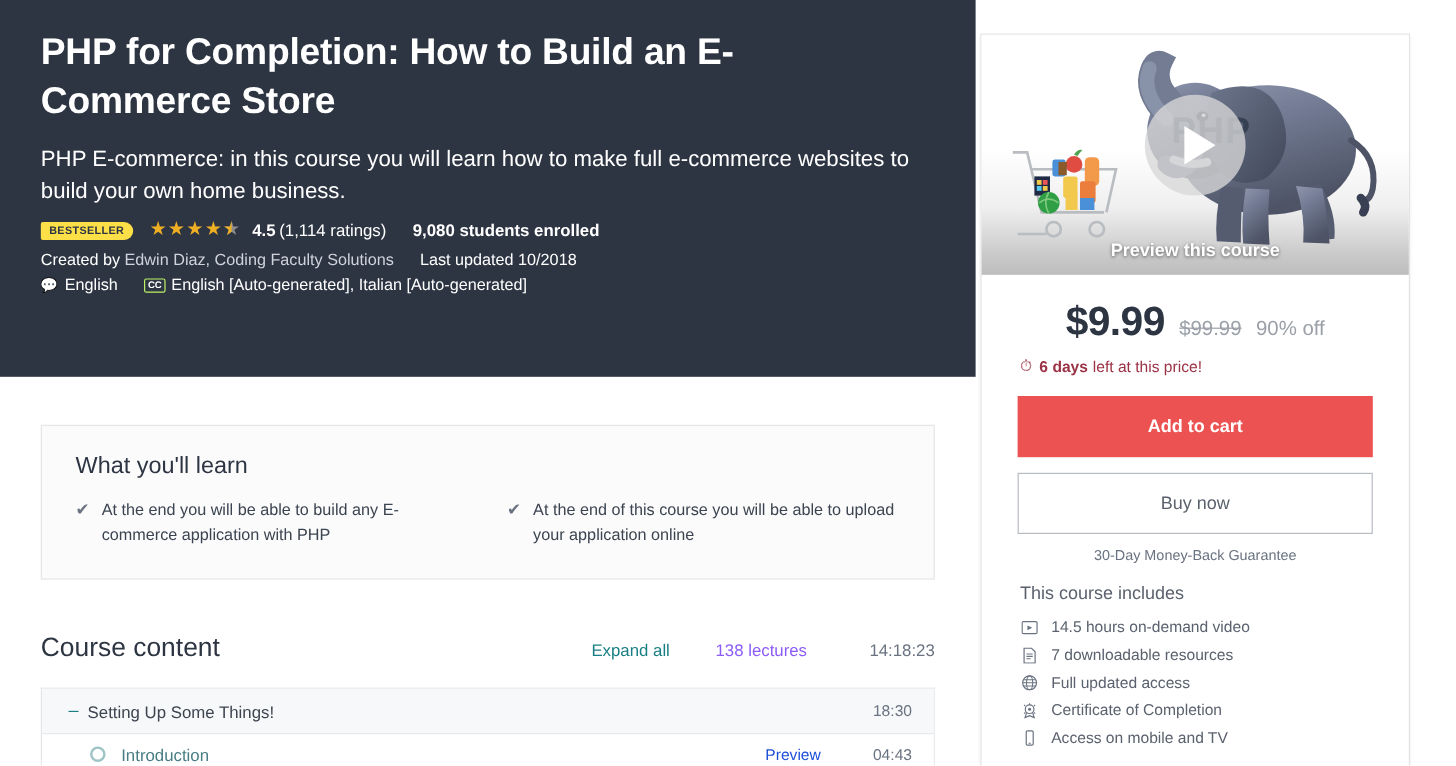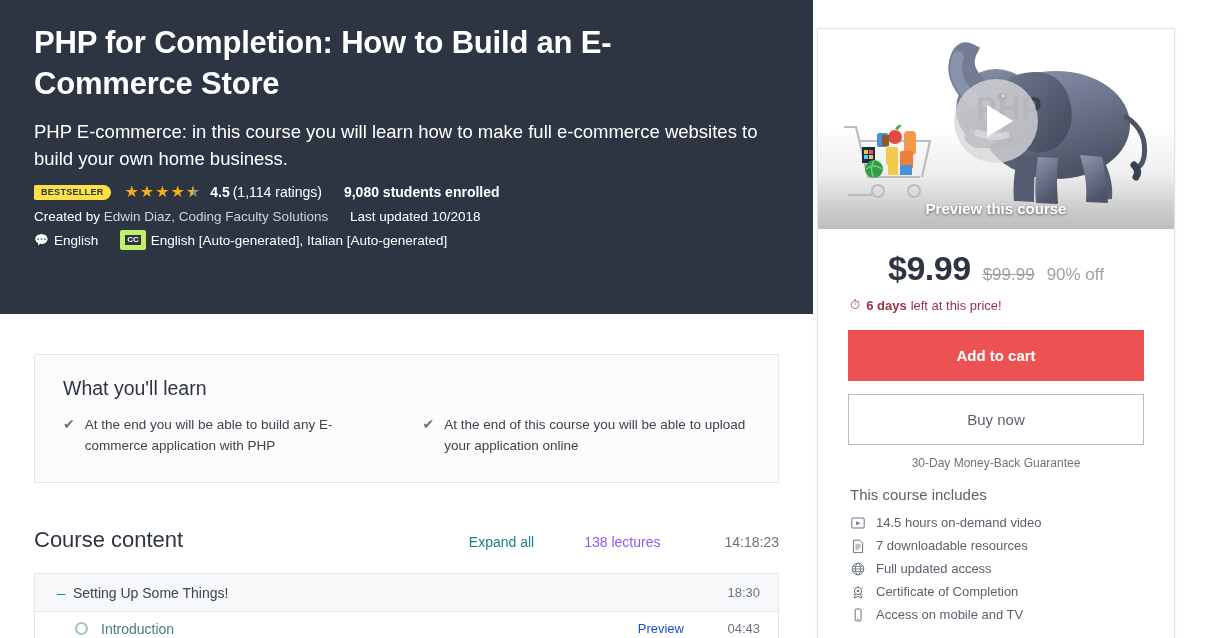--- a/index.html
+++ b/index.html
@@ -68,21 +68,21 @@
   .rating-count { color:#ffffff; font-size:14px; }
   .students { color:#ffffff; font-size:14px; font-weight:bold; margin-left:22px; }
 
   .meta-row2 { font-size:13.5px; color:#ffffff; margin-bottom:6px; }
   .meta-row2 .author-link { color:#CFD3DB; }
   .meta-row2 .updated { margin-left: 18px; }
 
   .meta-row3 { font-size:13.5px; color:#ffffff; display:flex; align-items:center; }
   .ic-globe { margin-right:5px; font-size:12px; display:inline-block; }
   .cc-box {
-    display:inline-block; border:5px solid #bef264; border-radius:2px;
+    display:inline-block; border:1px solid #bef264; border-radius:2px;
     font-size:8px; font-weight:bold; padding:1px 2px; line-height:1;
     margin: 0 5px 0 22px; vertical-align: middle;
   }
 
   
   .content { position:absolute; left:0; top:314px; width:813px; }
 
   .learn-box {
     margin: 40px 34px 0 34px;
     border: 1px solid #e5e6e8;
@@ -100,21 +100,21 @@
   .chk { color:#6a7381; font-size:14px; line-height:20px; flex:0 0 auto; }
   .learn-item-text {
     font-size: 13.5px; line-height: 21px; color:#3c4450; max-width: 310px;
   }
 
   .cc-header {
     margin: 44px 34px 0 34px;
     display:flex; align-items:baseline;
   }
   .cc-title { font-size: 22px; color:#2D3442; font-weight:normal; }
-  .cc-right { margin-left:auto; display:flex; align-items:flex-start;gap:12px; }
+  .cc-right { margin-left:auto; display:flex; align-items:flex-start; }
   .cc-expand { color:#1a7f84; font-size:14px; cursor:pointer; }
   .cc-lectures { color:#8b5cf6; font-size:14px; margin-left:38px; }
   .cc-duration { color:#6a7381; font-size:14px; margin-left:52px; }
 
   .cc-list { margin: 20px 34px 0 34px; border:1px solid #e5e6e8; border-bottom:none; }
   .cc-section {
     display:flex; align-items:center;
     background:#f7f8f9;
     border-bottom:1px solid #e5e6e8;
     padding: 12px 18px 12px 22px;

